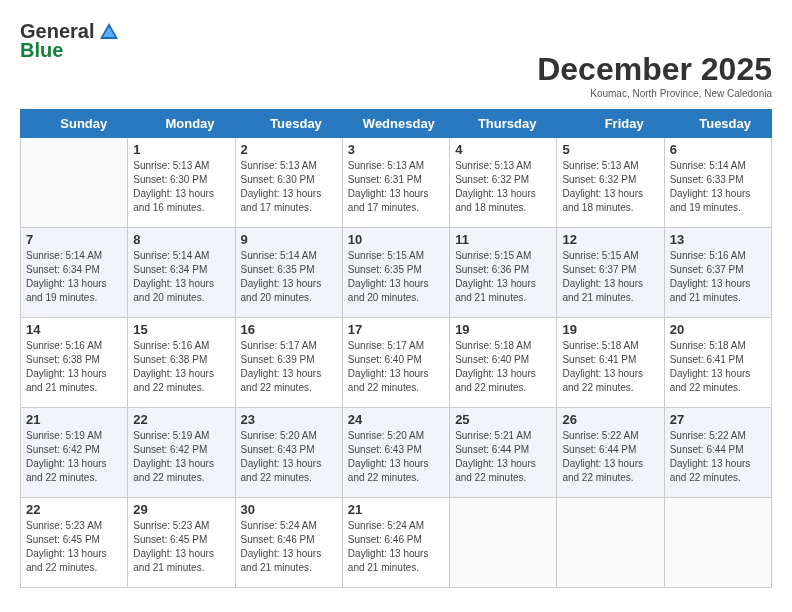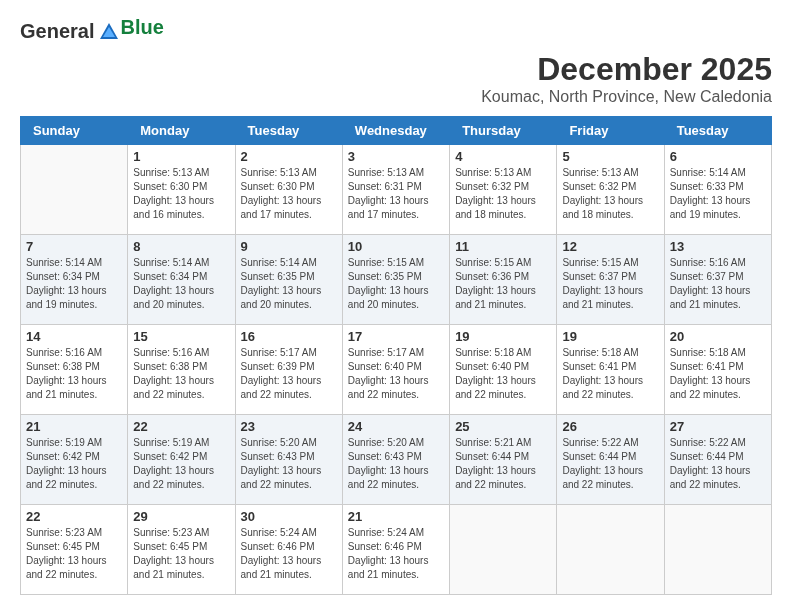--- a/index.html
+++ b/index.html
@@ -11,53 +11,53 @@
       padding: 20px;
     }
     .header-area {
       display: flex;
       justify-content: space-between;
       align-items: flex-start;
       margin-bottom: 10px;
     }
     .logo {
       display: flex;
-      flex-direction: row;
+      flex-direction: column;
       align-items: flex-start;
     }
     .logo-row {
       display: flex;
       align-items: center;
       gap: 2px;
     }
     .title-area {
       text-align: right;
     }
     .month-title {
       font-size: 32px;
       font-weight: bold;
       color: #333;
       margin-top: 31px;
     }
     .location-title {
-      font-size: 16px;
+      font-size: 10px;
       color: #555;
     }
     table {
       width: 100%;
       border-collapse: collapse;
       table-layout: fixed;
     }
     thead th {
       background-color: #2979c0;
       color: white;
       font-size: 13px;
       font-weight: bold;
-      padding: 6px 12px;
-      text-align: left;
+      padding: 6px 20px;
+      text-align: right;
       border: 1px solid #2979c0;
     }
     tbody td {
       border: 1px solid #ccc;
       vertical-align: top;
       padding: 4px 5px;
       font-size: 11px;
       color: #333;
       height: 90px;
     }

